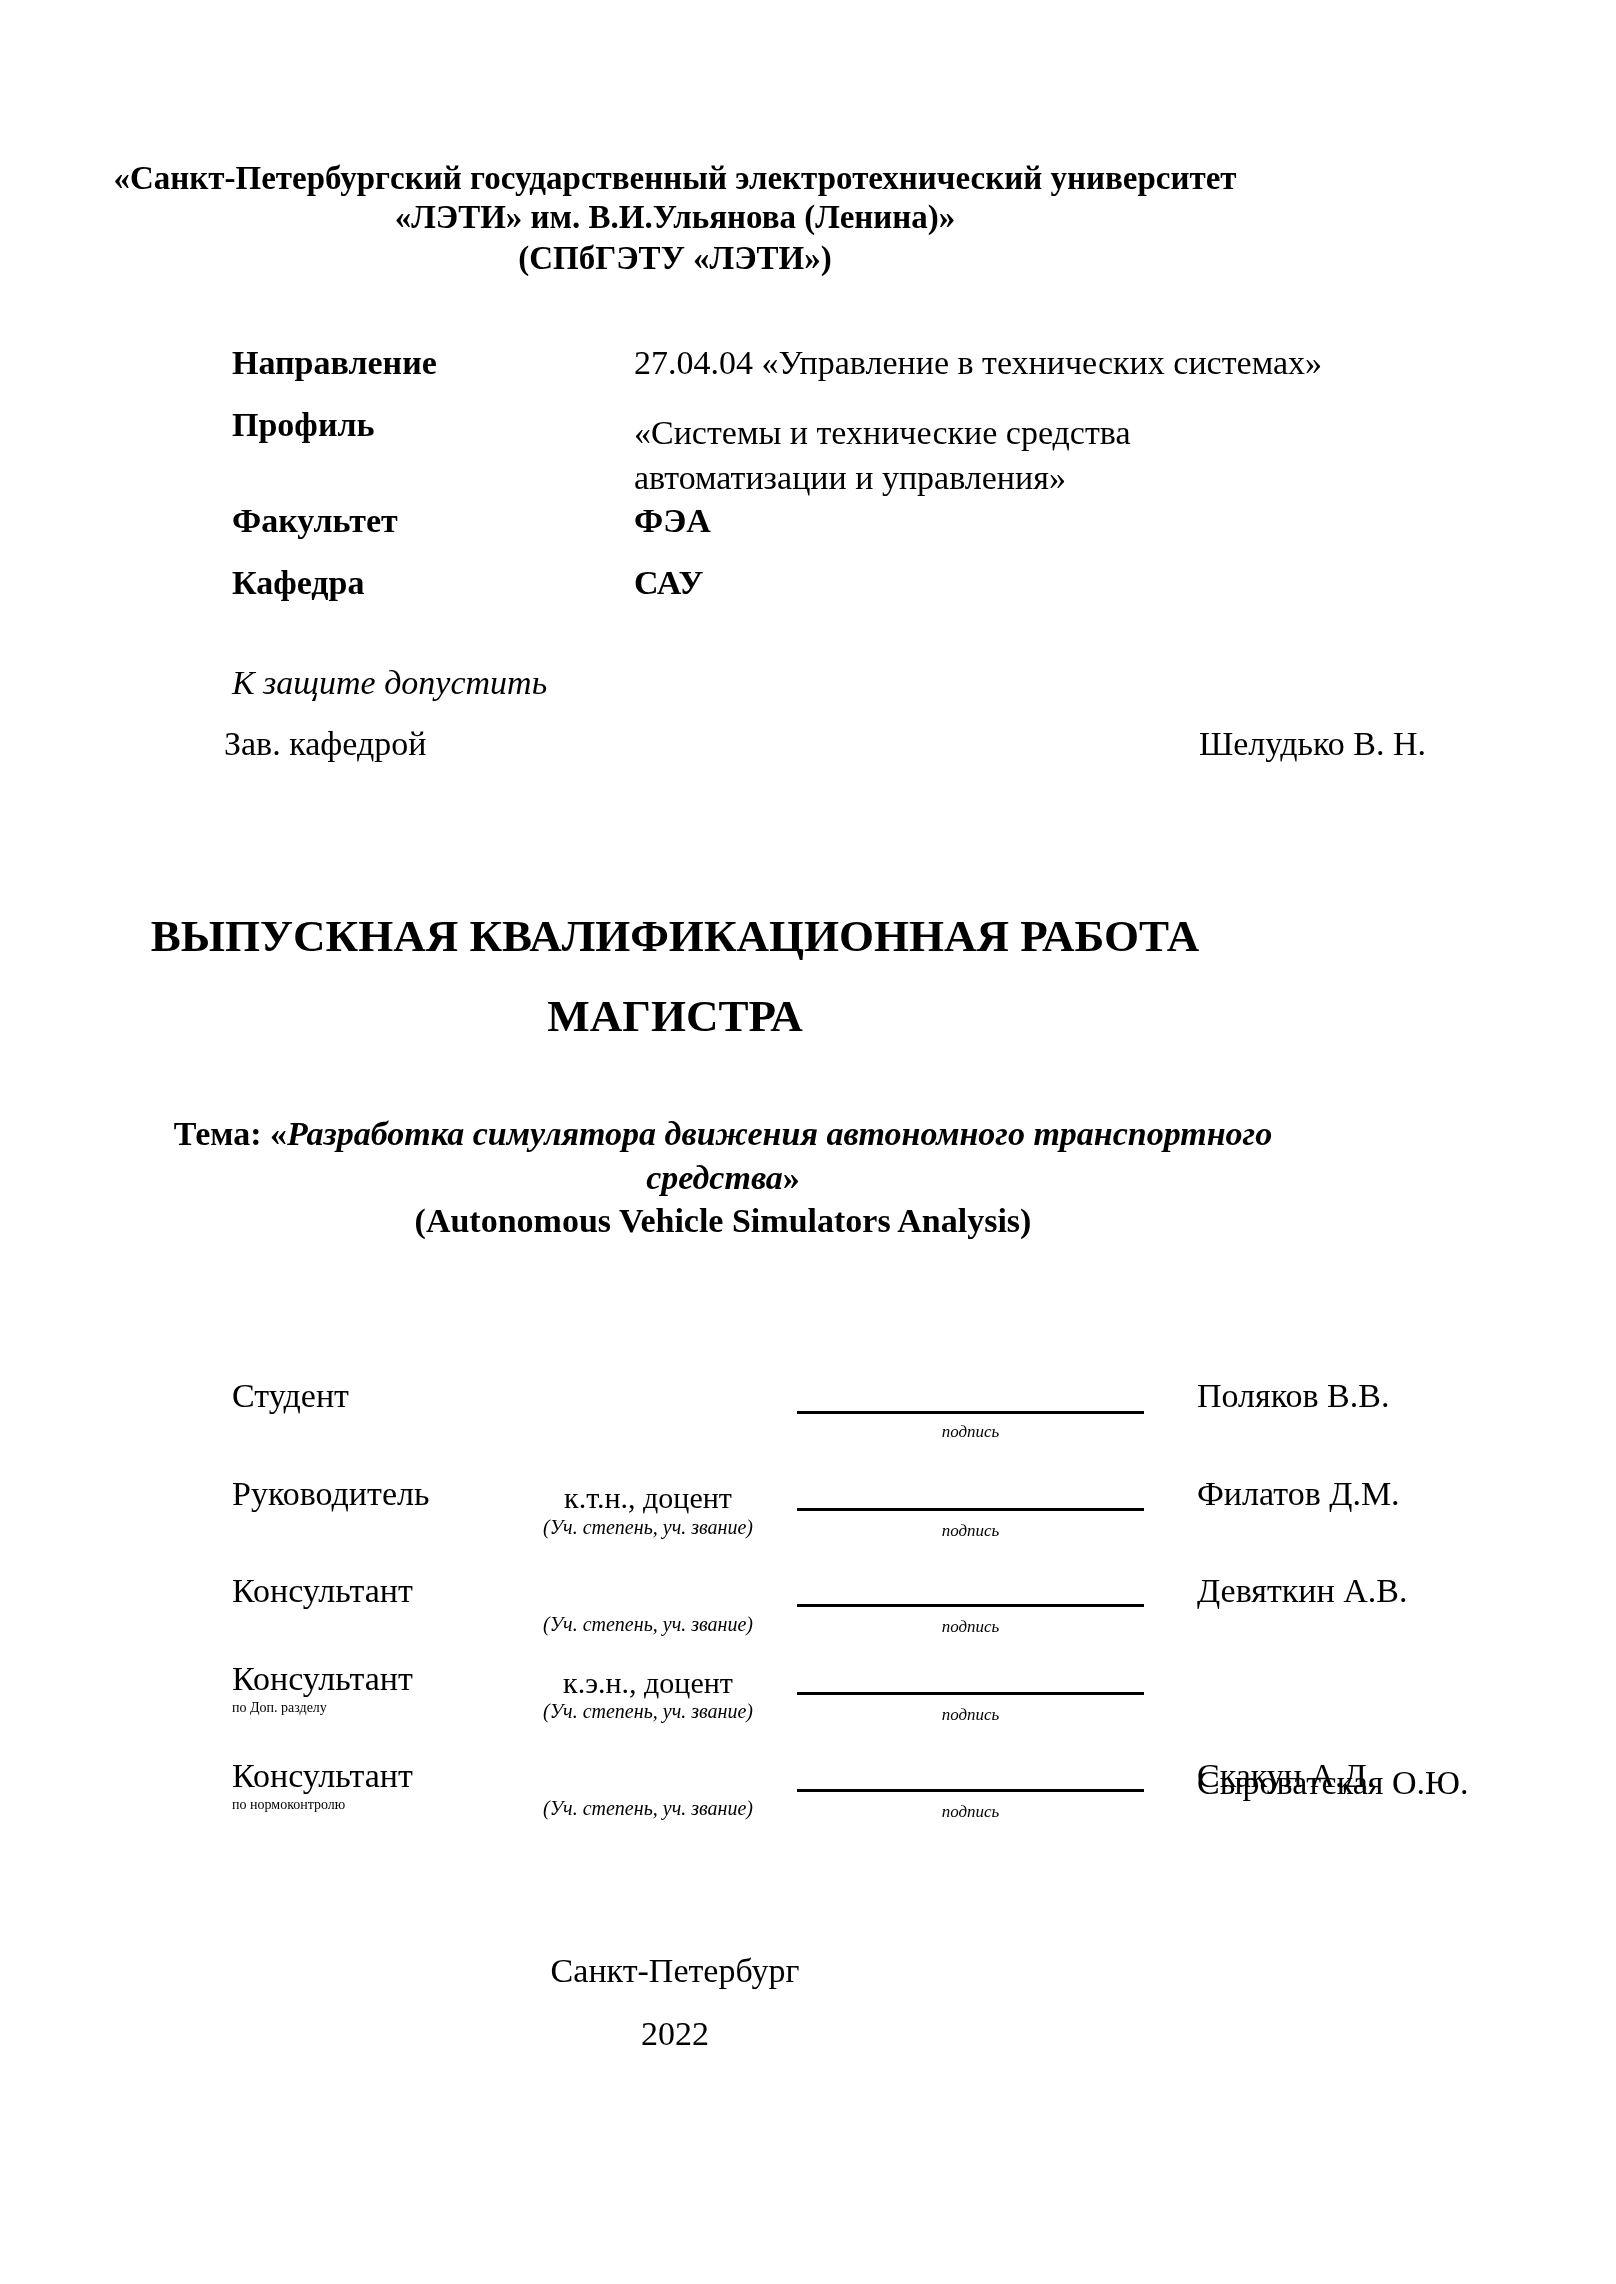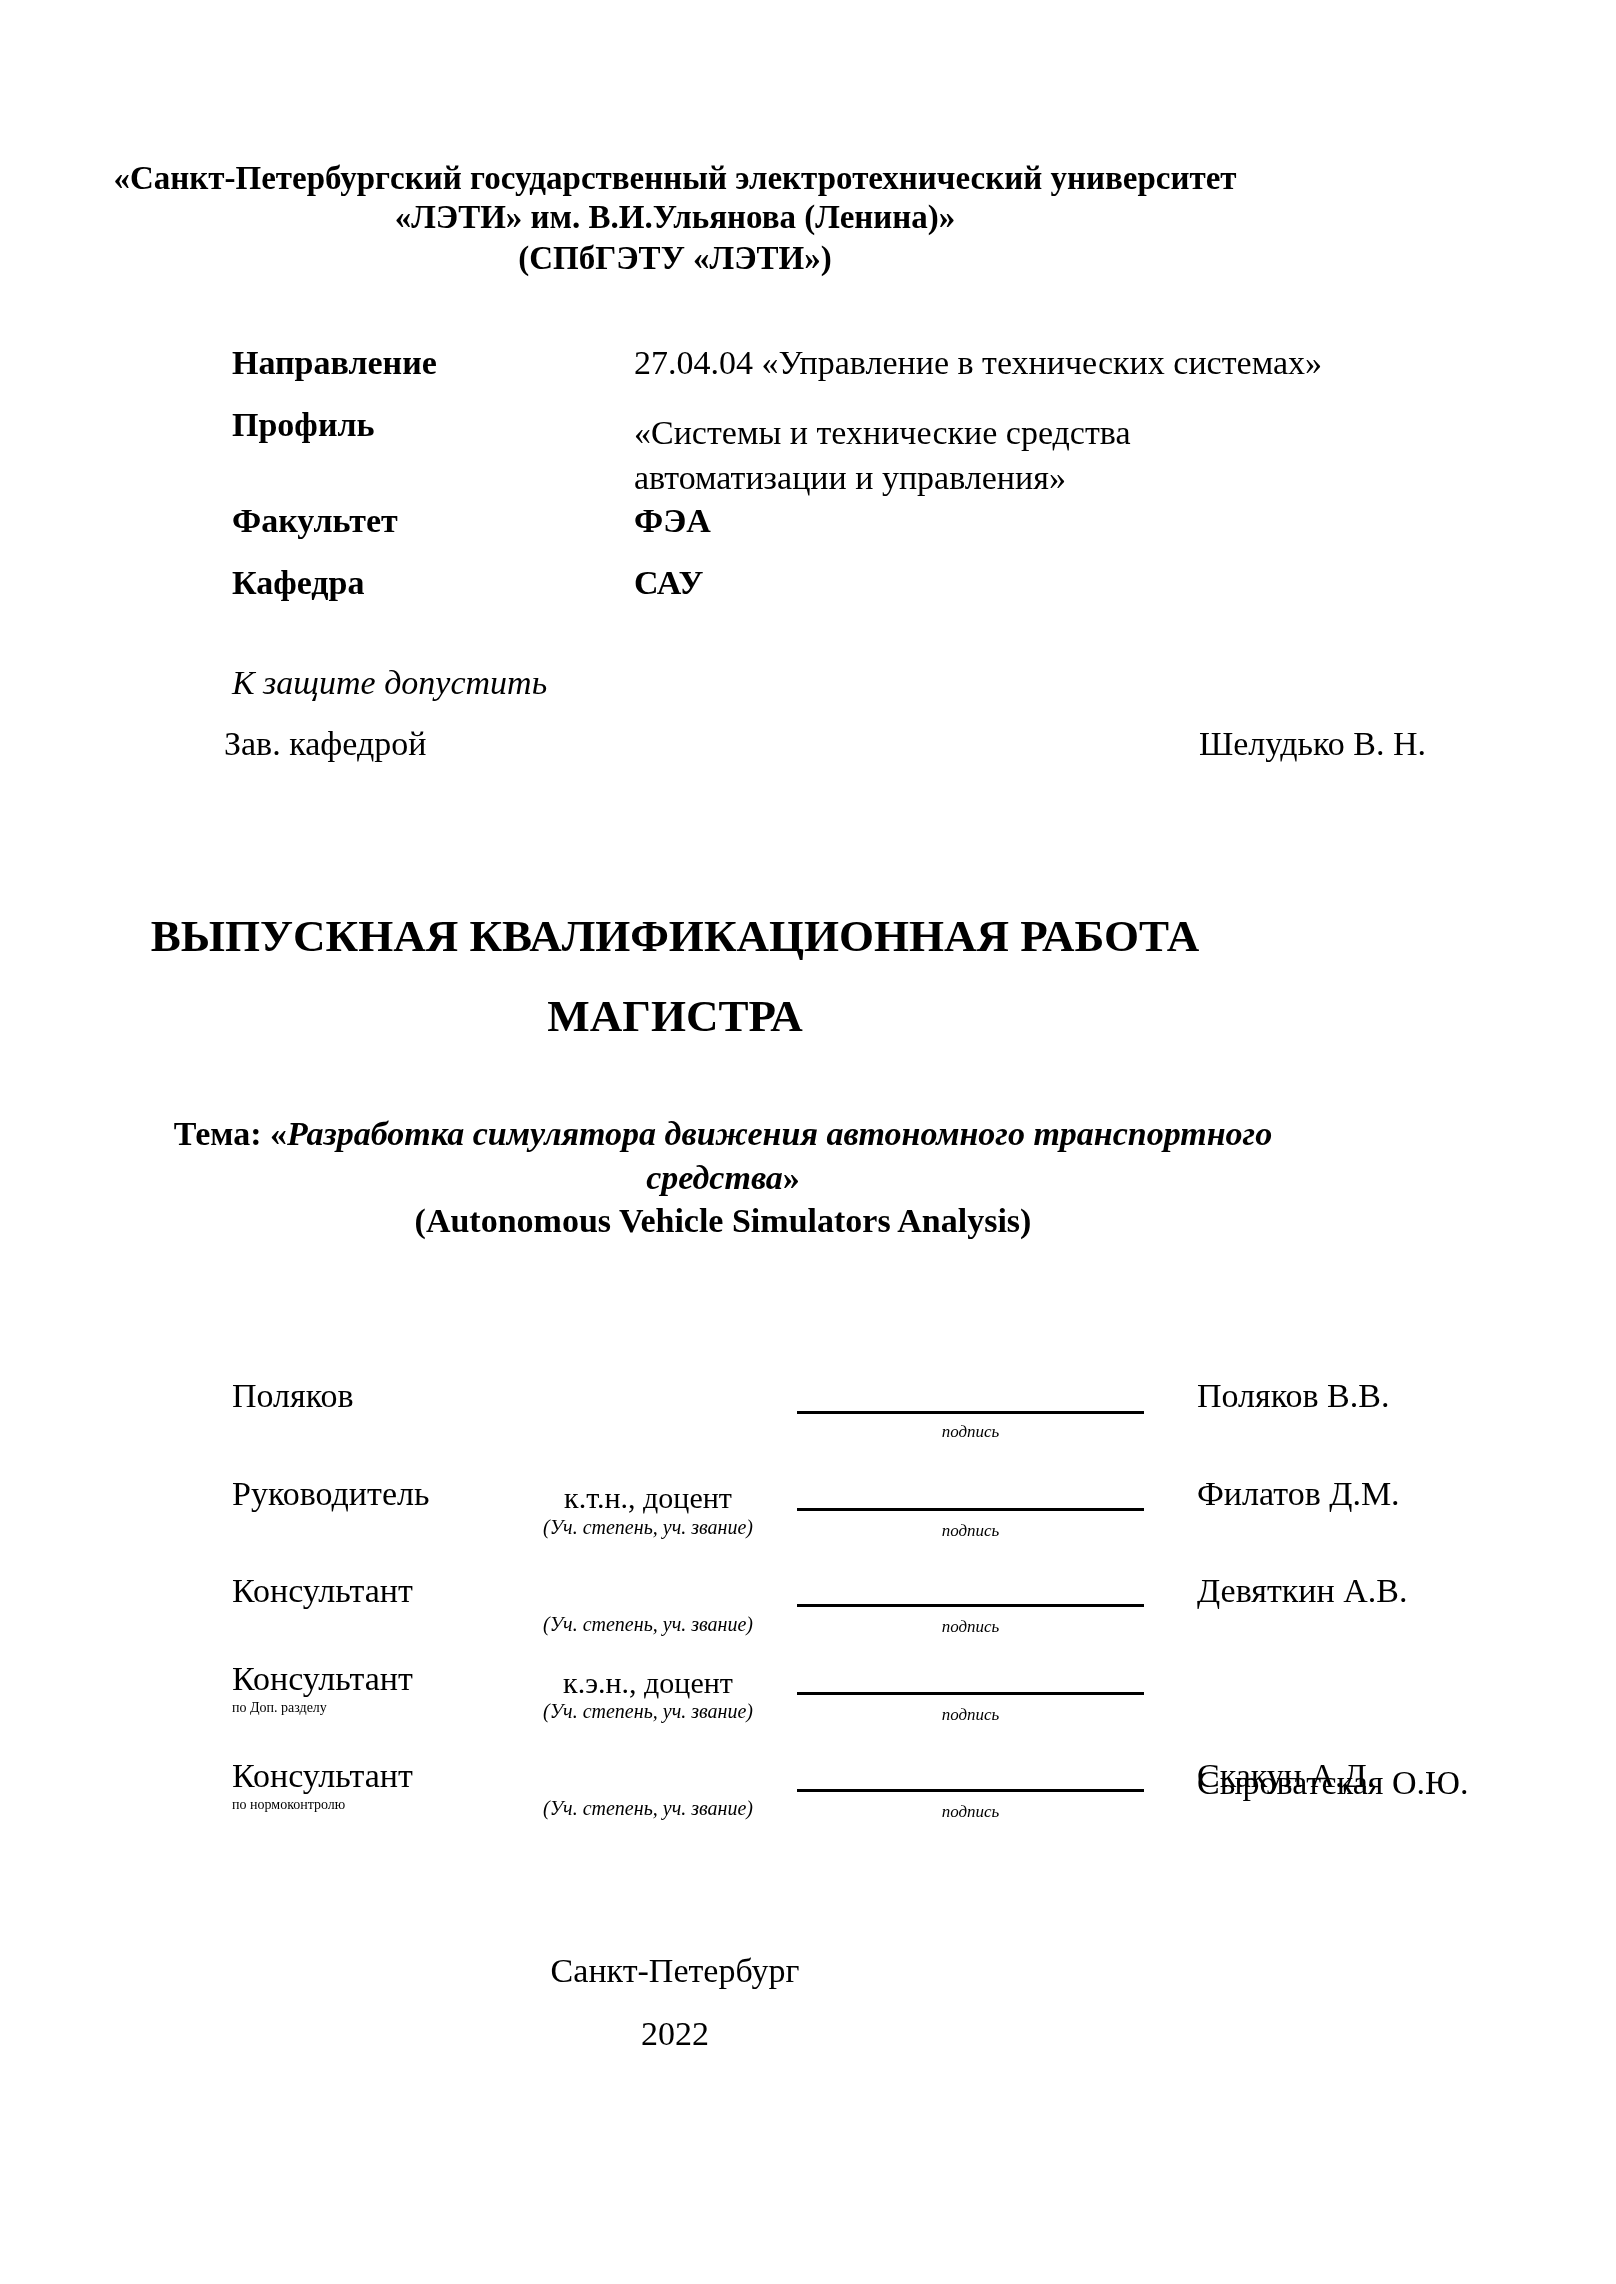--- a/index.html
+++ b/index.html
@@ -51,21 +51,21 @@
 <div class="abs center theme" style="top:1117px;">
   <span>Тема: «</span><span class="i">Разработка симулятора движения автономного транспортного</span>
 </div>
 <div class="abs center theme" style="top:1161px;">
   <span class="i">средства</span><span>»</span>
 </div>
 <div class="abs center theme" style="top:1204px;">(Autonomous Vehicle Simulators Analysis)</div>
 
 <div>
 
-  <div class="abs sig-role" style="left:232px; top:1379px;">Поляков</div>
+  <div class="abs sig-role" style="left:232px; top:1379px;">Студент</div>
   <div class="sig-line" style="top:1411px;"></div>
   <div class="abs sig-podpis" style="top:1423px;">подпись</div>
   <div class="abs sig-name" style="top:1379px;">Поляков В.В.</div>
 
   <div class="abs sig-role" style="left:232px; top:1477px;">Руководитель</div>
   <div class="abs sig-deg" style="left:492px; top:1483px;">к.т.н., доцент</div>
   <div class="abs sig-hint" style="left:492px; top:1517px;">(Уч. степень, уч. звание)</div>
   <div class="sig-line" style="top:1508px;"></div>
   <div class="abs sig-podpis" style="top:1522px;">подпись</div>
   <div class="abs sig-name" style="top:1477px;">Филатов Д.М.</div>

